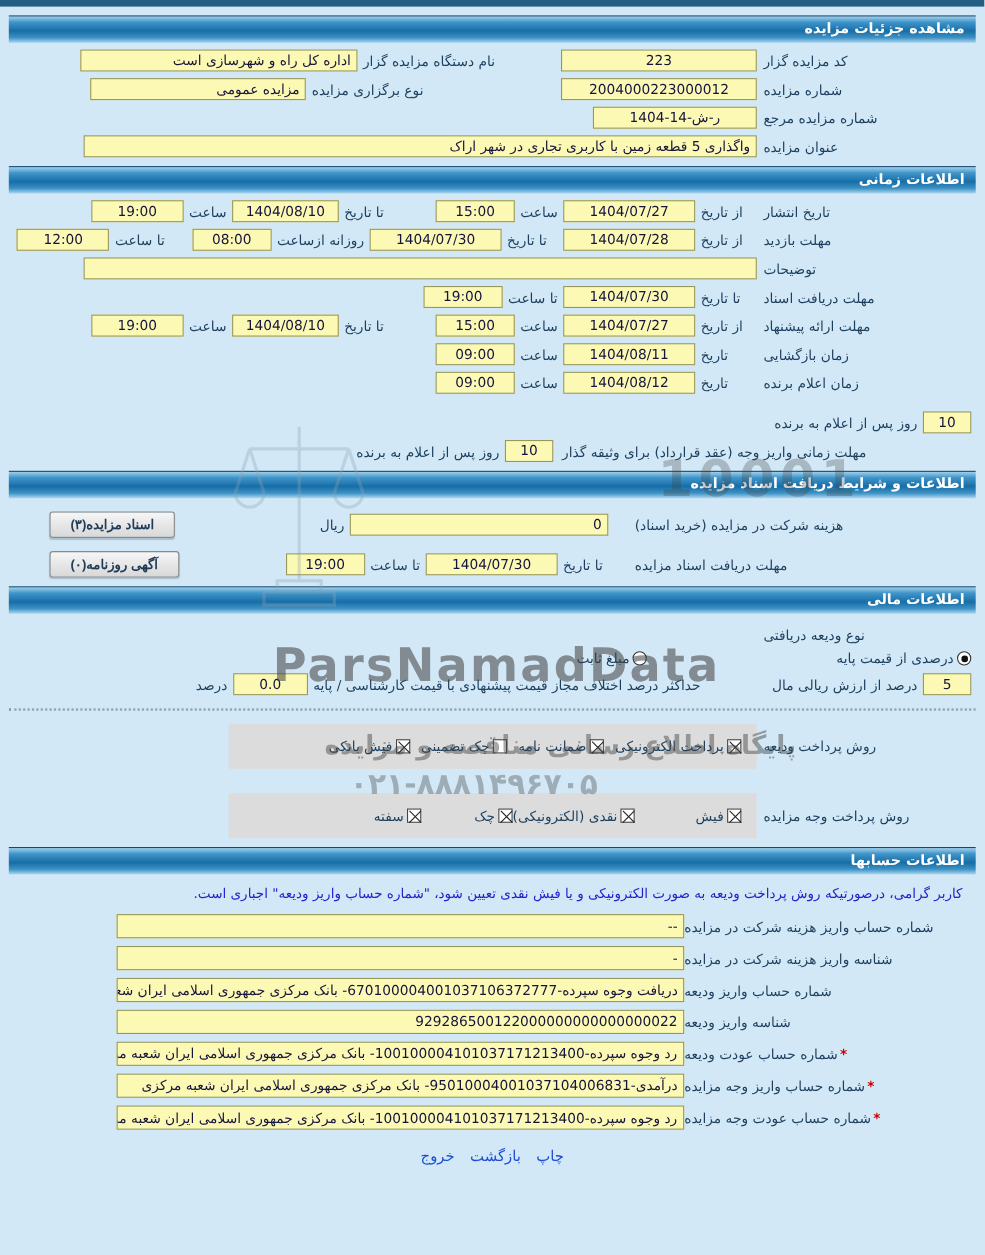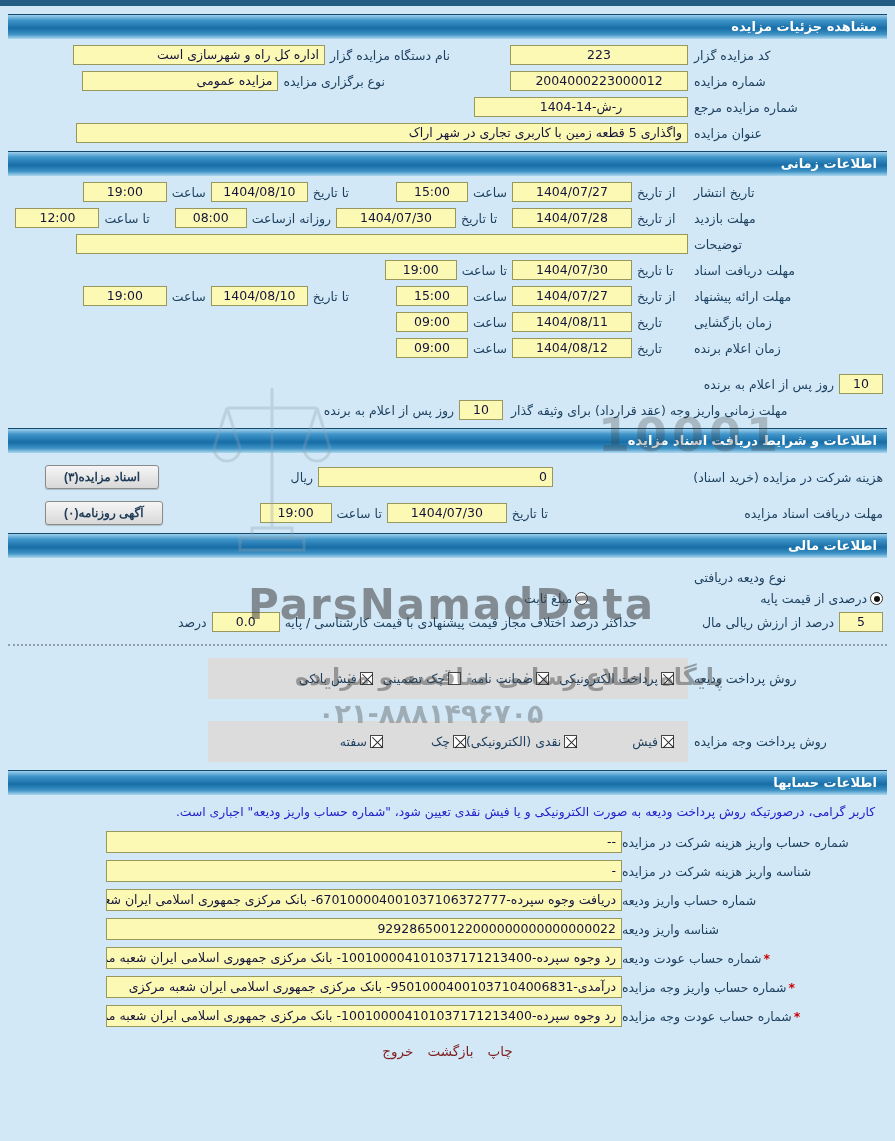--- a/index.html
+++ b/index.html
@@ -19,27 +19,27 @@
   }
   .row { display:flex; align-items:center; margin:6px 12px; }
   .lb  { width:195px; flex:none; text-align:left; padding-left:6px; white-space:nowrap; }
   .sub { padding:0 5px; white-space:nowrap; }
   .subw{ width:56px; flex:none; text-align:left; padding-left:5px; white-space:nowrap; }
   .f {
     background:#fcf9b4; border:1px solid #98985e; height:20px; line-height:18px;
     padding:0 5px; white-space:nowrap; overflow:hidden; color:#14143c; flex:none;
   }
   .c { text-align:center; } .r { text-align:right; }
-  .f-code{width:178px} .f-org{width:252px} .f-type{width:196px} .f-ref{width:214px} .f-title{width:612px}
+  .f-code{width:178px} .f-org{width:252px} .f-type{width:196px} .f-ref{width:149px} .f-title{width:612px}
   .f-date{width:120px} .f-date2{width:97px} .f-time{width:72px} .f-time2{width:84px}
   .f-sm{width:44px} .f-sm2{width:68px} .f-fee{width:235px} .f-wide{width:612px}
   .g20{margin-right:20px} .g42{margin-right:42px} .g55{margin-right:55px} .g120{margin-right:120px} .g172{margin-right:172px}
   .mt16{margin-top:16px} .mt12{margin-top:12px}
   .lb-pay{width:380px; flex:none; text-align:left; padding-left:8px; white-space:nowrap;}
-  .lb-docs{width:330px; flex:none; text-align:right; padding-left:8px; white-space:nowrap;}
+  .lb-docs{width:330px; flex:none; text-align:left; padding-left:24px; white-space:nowrap;}
   .btn {
     background:linear-gradient(180deg,#f6f6f6,#d8d8d8);
     border:1px solid #8a8a8a; border-radius:3px; height:24px; padding:0 18px;
     font-size:12px; color:#1f3b57; display:flex; align-items:center;
     box-shadow:0 1px 1px rgba(0,0,0,.18); cursor:pointer;
     margin-right:auto; margin-left:33px;font-weight:bold;
   }
   .cb { width:13px; height:13px; border:1px solid #444; background:#fff; display:inline-block; position:relative; flex:none; }
   .cb.on::before,.cb.on::after { content:""; position:absolute; top:5.5px; left:-1px; width:15px; height:1.3px; background:#222; }
   .cb.on::before{ transform:rotate(45deg);} .cb.on::after{ transform:rotate(-45deg);}
@@ -48,21 +48,21 @@
   .pair { display:flex; align-items:center; gap:3px; white-space:nowrap; }
   .graybox { background:#dcdcdc; width:480px; padding:13px 14px; display:flex; align-items:center; }
   .dotted { border-top:2px dotted #8fa0ab; margin:12px 8px; }
   .note { color:#2222cc; margin:10px 20px 12px; font-size:12.3px; }
   .acc-row { direction:ltr; display:flex; align-items:center; margin:0 12px 7px; padding-left:94px; }
   .acc-f { width:516px; height:22px; line-height:20px; direction:rtl; text-align:right; }
   .acc-lb { direction:rtl; padding-right:5px; white-space:nowrap; }
   .req { color:#cc0000; font-weight:bold; padding-left:2px; visibility:hidden; }
   .req.on { visibility:visible; }
   .footer { display:flex; justify-content:center; gap:14px; margin-top:16px; }
-  .flink { color:#7f1d1d; cursor:pointer; font-size:13.5px; }
+  .flink { color:#1d4ed8; cursor:pointer; font-size:13.5px; }
   
   .wm { position:absolute; z-index:5; pointer-events:none; color:#404040; }
   .wm-brand { left:248px; top:580px; font-size:42px; font-weight:bold; letter-spacing:2px; opacity:.55; direction:ltr; }
   .wm-line  { left:295px; top:663px; font-size:24px; font-weight:bold; opacity:.45; }
   .wm-phone { left:318px; top:698px; font-size:27px; font-weight:bold; opacity:.35; direction:ltr; letter-spacing:2px; }
   .wm-num   { left:598px; top:408px; font-size:46px; font-weight:bold; opacity:.28; letter-spacing:5px; direction:ltr; }
   .wm-scale { left:212px; top:378px; opacity:.32; }
   .content { position:relative; z-index:1; }
 </style>
 </head>

